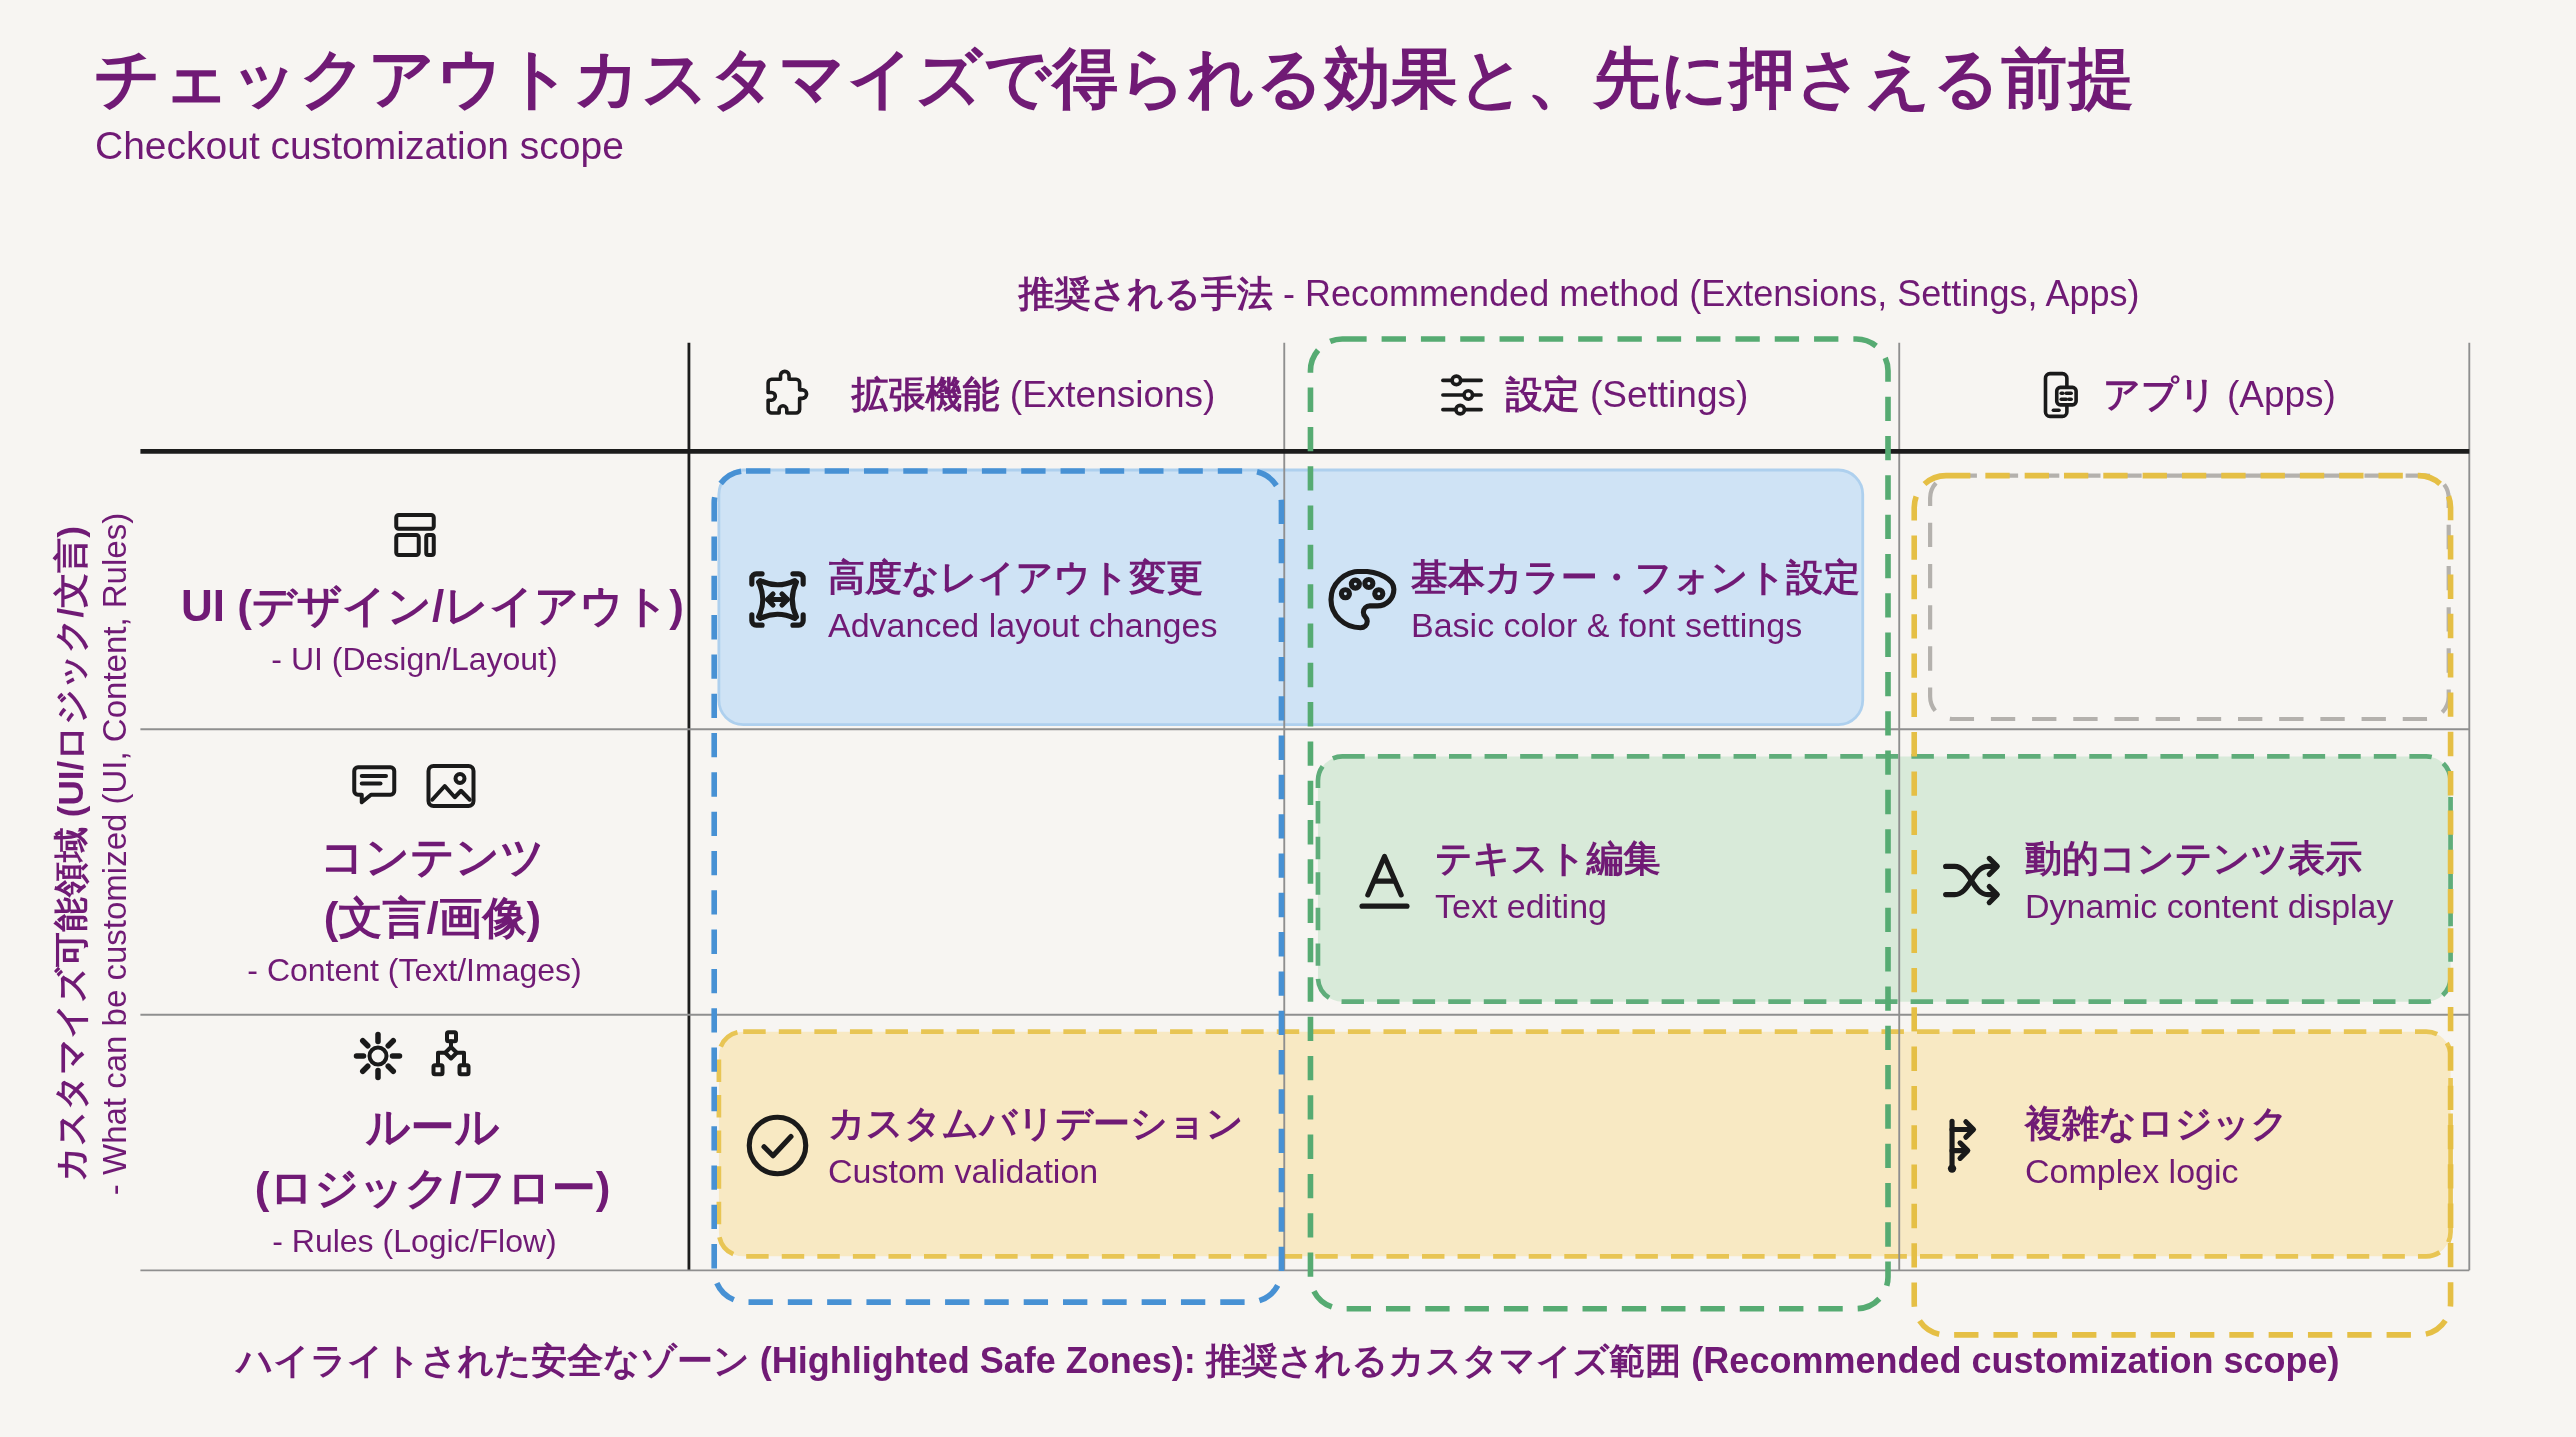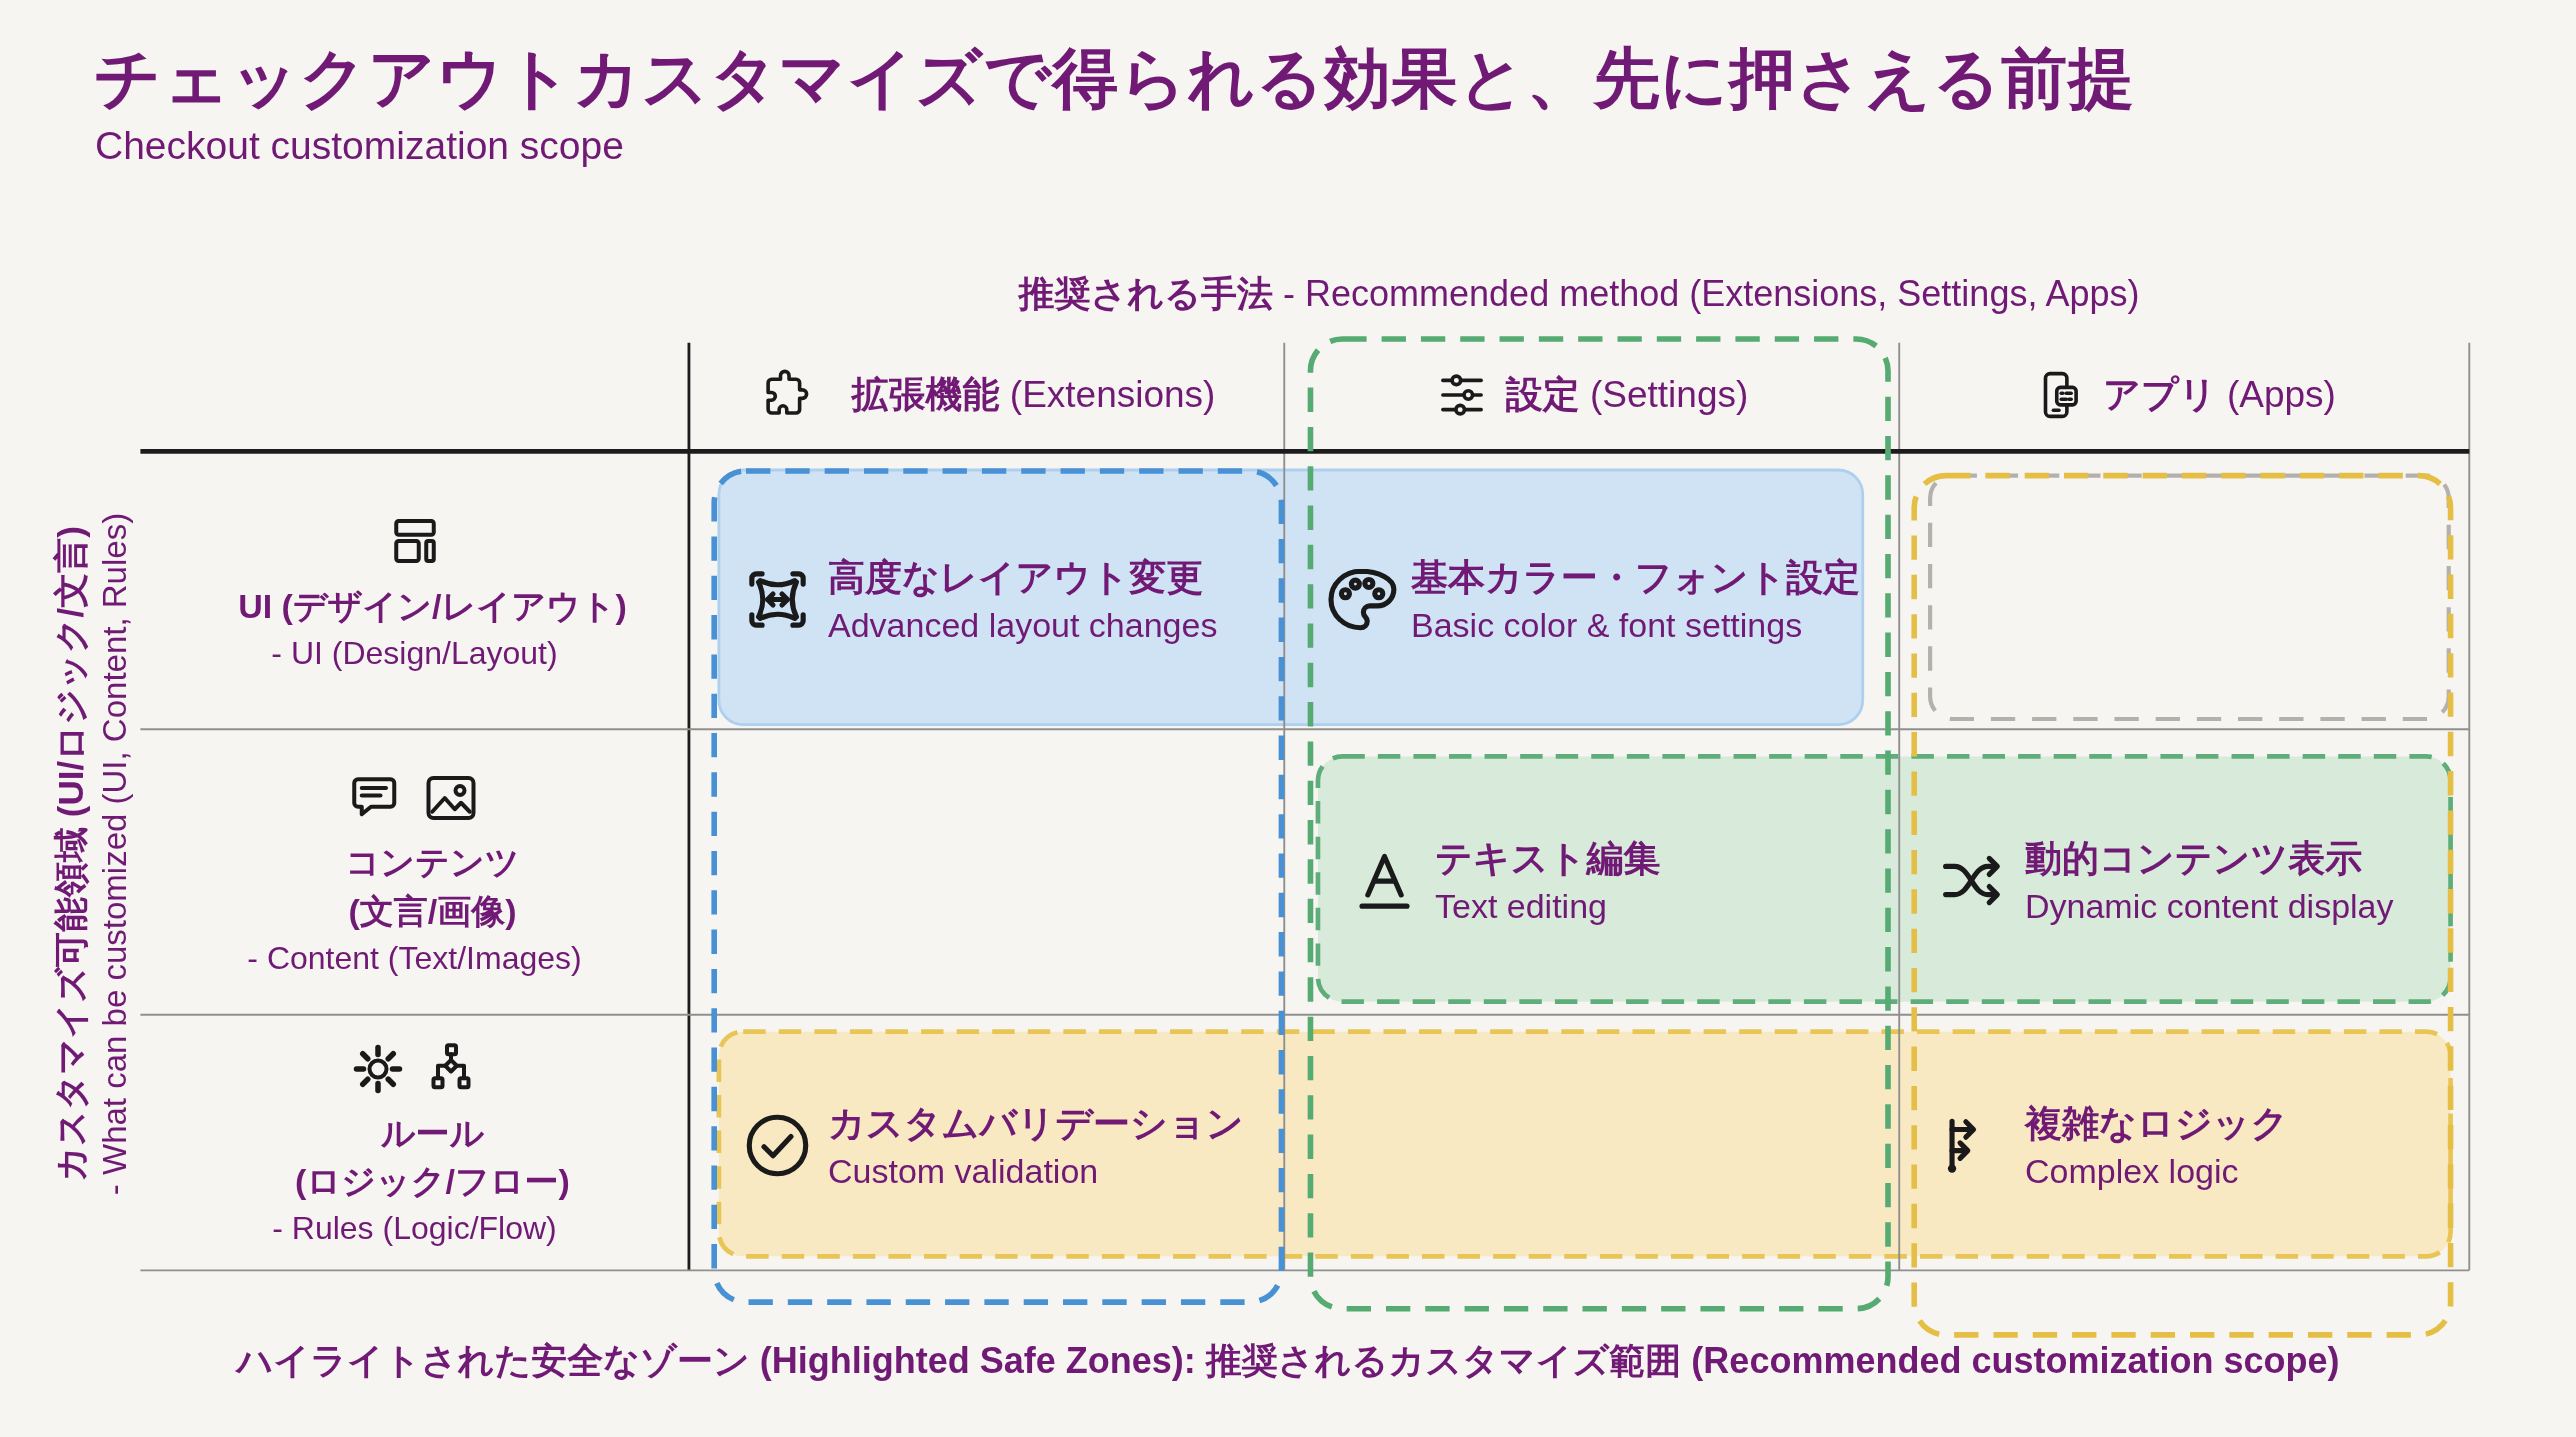--- a/index.html
+++ b/index.html
@@ -22,21 +22,21 @@
   .col-header .en{font-weight:400;}
   .ch-ext{left:689px;width:595px;gap:40px;}
   .ch-set{left:1284px;width:615px;}
   .ch-app{left:1899px;width:570px;}
 
   .row-label{left:140px;width:549px;display:flex;flex-direction:column;align-items:center;justify-content:center;gap:5.6px;text-align:center;}
   .rl-ui{top:461px;height:262px;}
   .rl-content{top:738px;height:270px;}
   .rl-rules{top:1022px;height:243px;}
   .row-label .icons{display:flex;gap:13px;align-items:center;margin-bottom:7.5px;}
-  .row-label .jp{font-size:34px;font-weight:700;line-height:1.25;margin-left:36px;}
+  .row-label .jp{font-size:44px;font-weight:700;line-height:1.25;margin-left:36px;}
   .row-label .en{font-size:32px;font-weight:400;line-height:1.25;}
   .jp:empty{display:none;}
 
   .axis-label{left:-346px;top:798px;width:899px;height:112px;transform:rotate(-90deg);
     text-align:center;line-height:1.3;}
   .axis-label .jp{font-size:35px;font-weight:700;display:block;}
   .axis-label .en{font-size:33px;font-weight:400;display:block;}
 
   .cell-item{display:flex;align-items:center;gap:12px;height:178px;white-space:nowrap;}
   .cell-item .txt{display:flex;flex-direction:column;gap:3.7px;}

